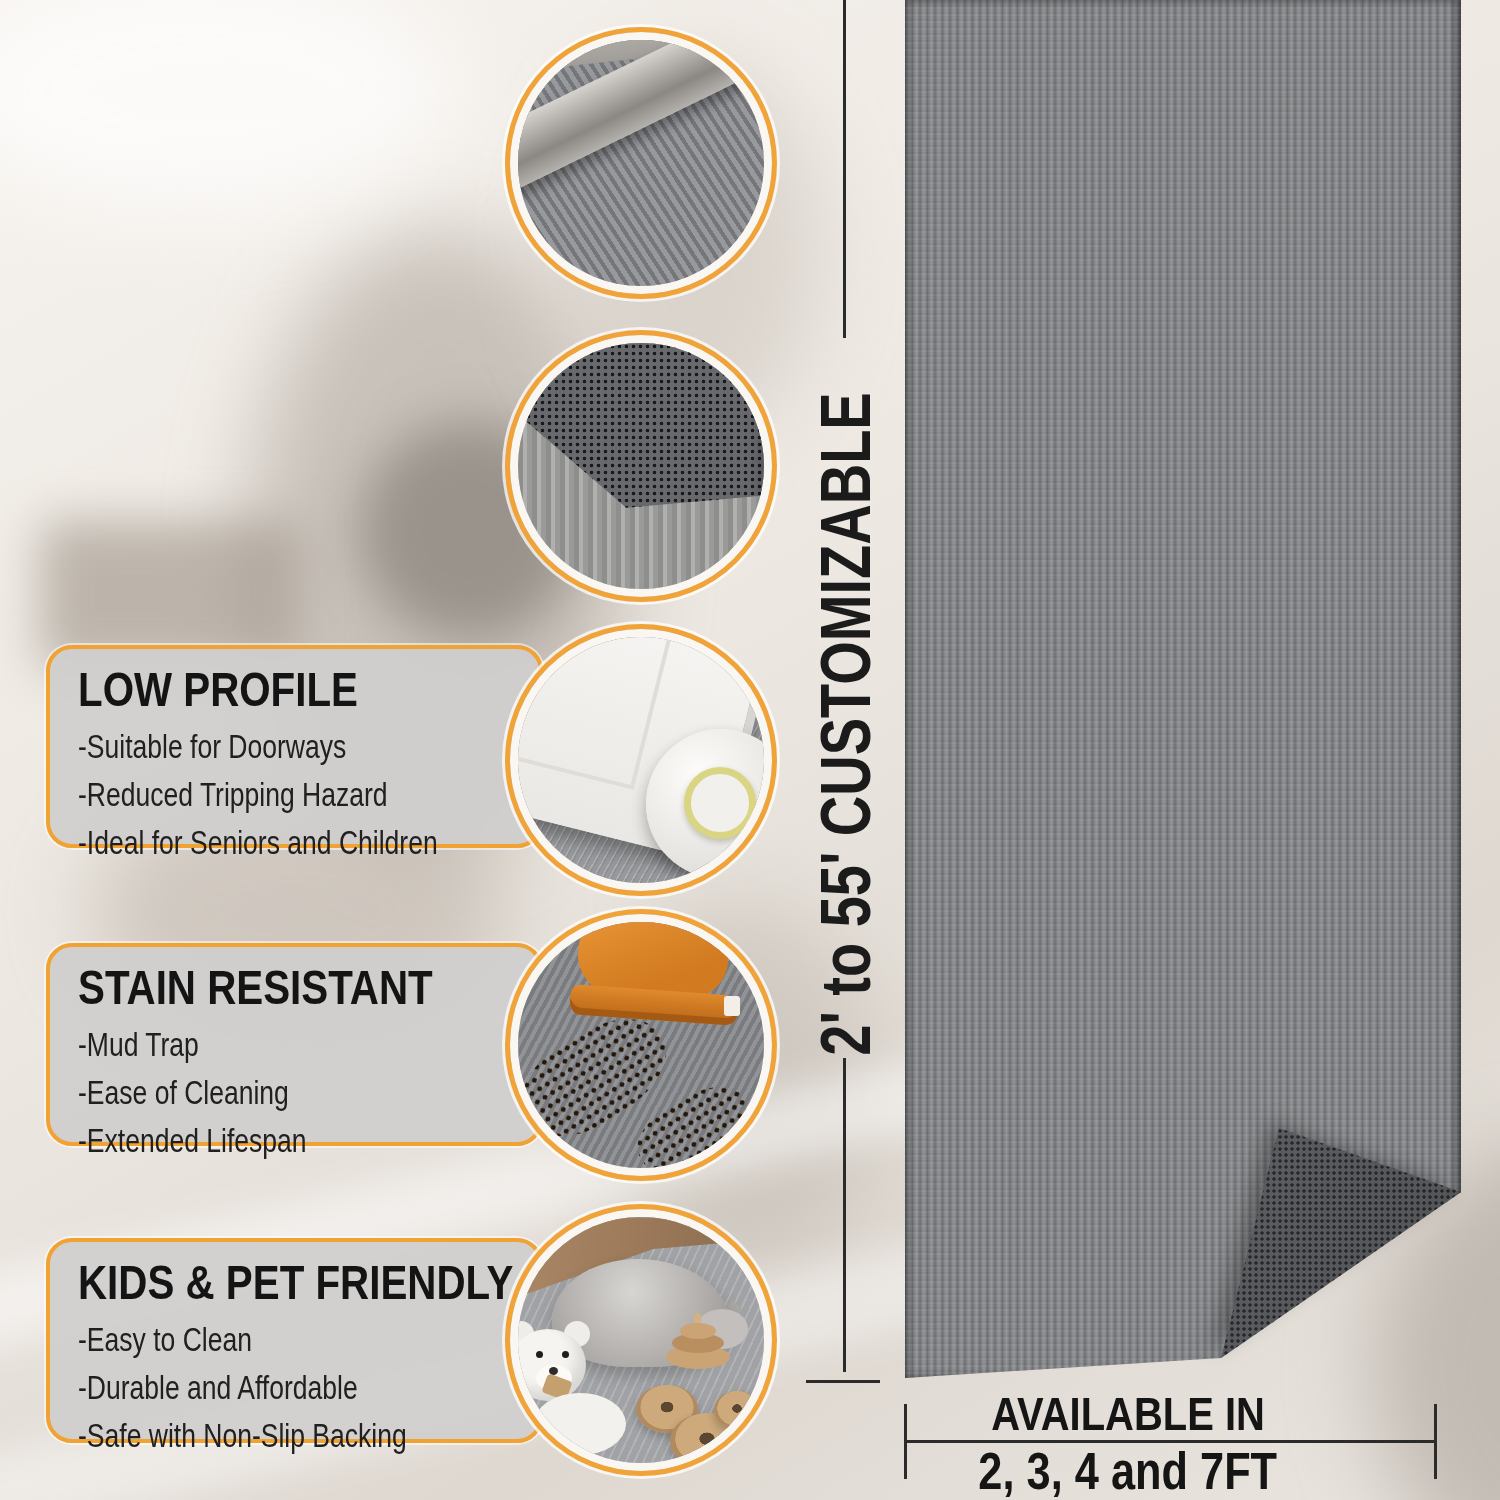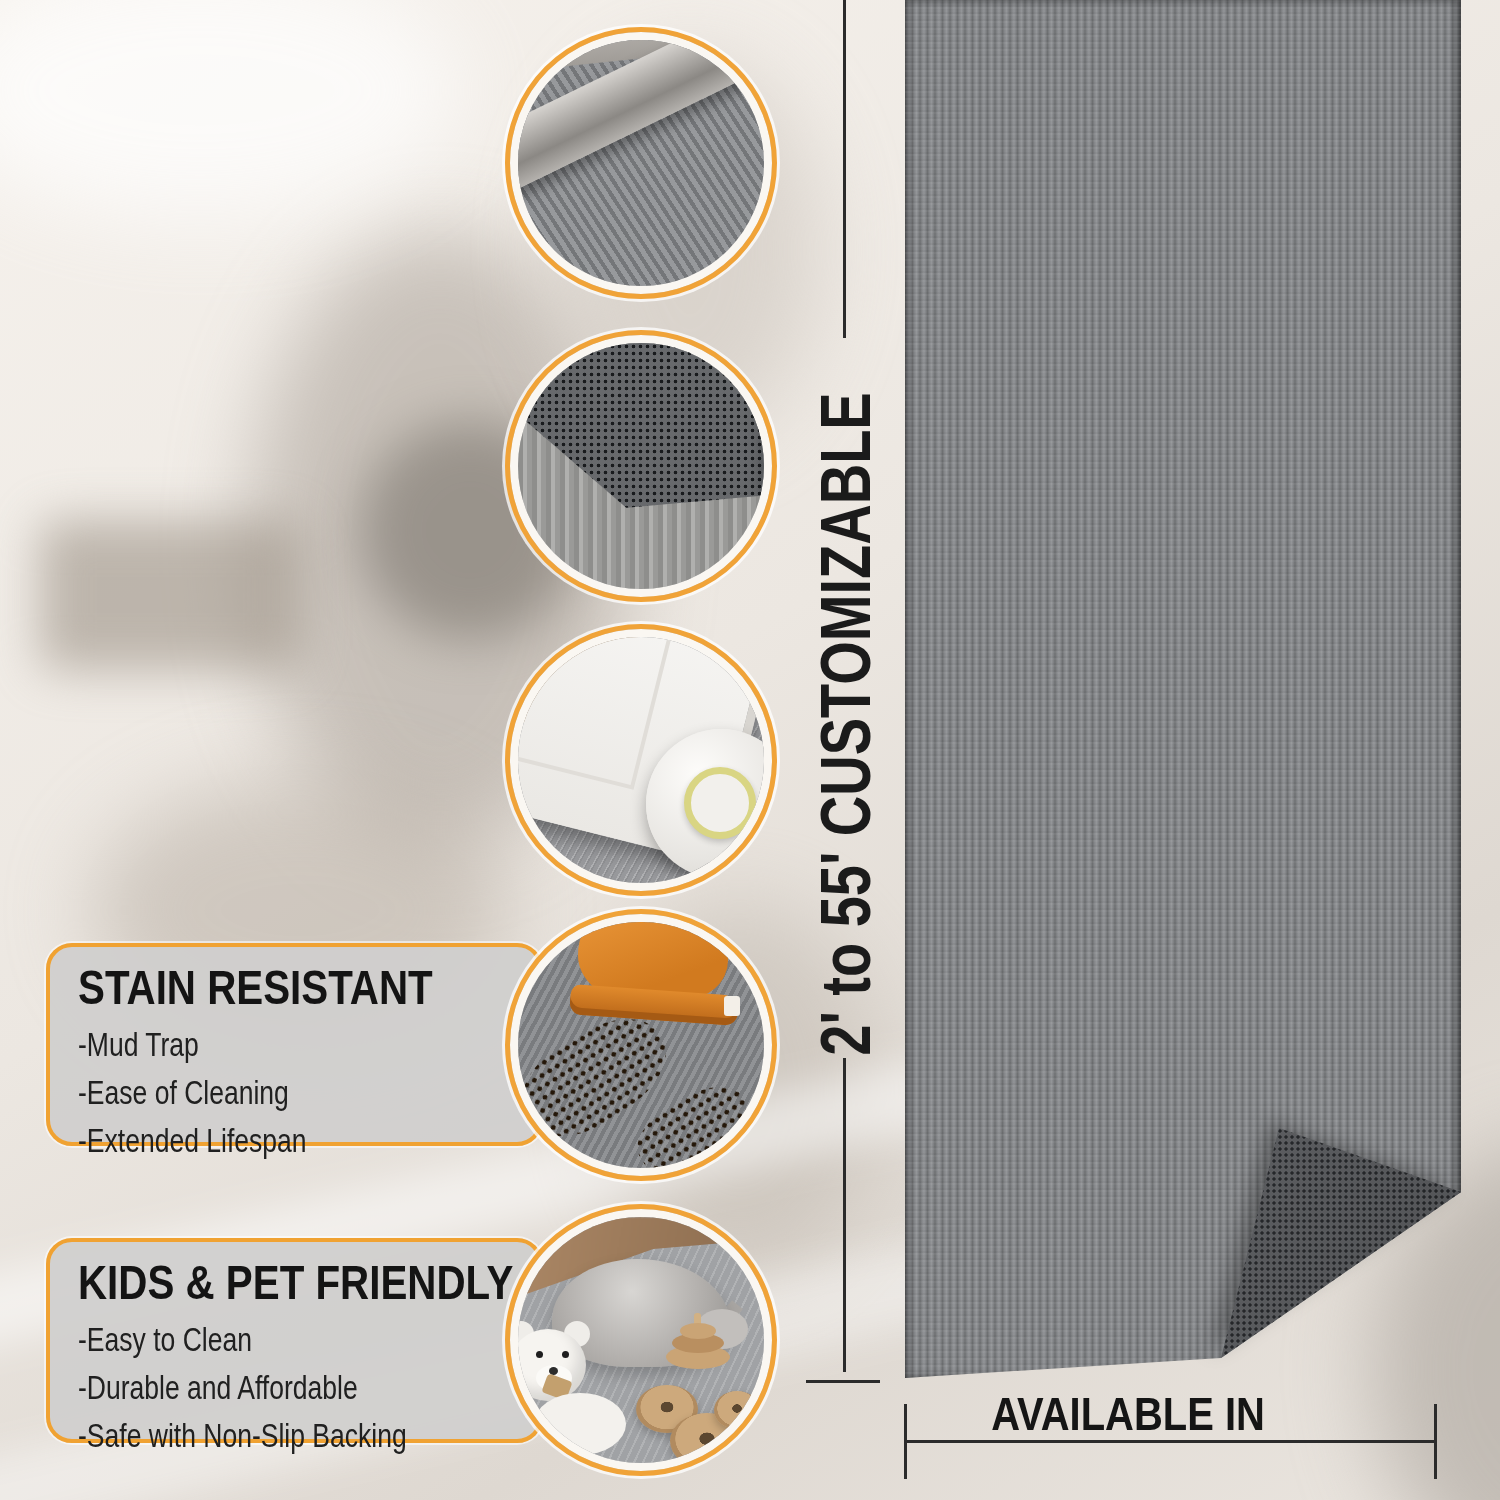--- a/index.html
+++ b/index.html
@@ -168,21 +168,30 @@
   <div class="abs vlabel">
     <span>2' to 55' CUSTOMIZABLE</span>
   </div>
 
   <div class="abs dim hline"></div>
   <div class="abs dim tick-l"></div>
   <div class="abs dim tick-r"></div>
   <div class="abs sizelab sizelab1">
     <span class="cond">AVAILABLE IN</span>
   </div>
-
+  <div class="abs sizelab sizelab2">
+    <span class="cond">2, 3, 4 and 7FT</span>
+  </div>
+
+  <section class="abs card" style="top:645px">
+    <h2 class="card-title">LOW PROFILE</h2>
+    <div class="card-line">-Suitable for Doorways</div>
+    <div class="card-line">-Reduced Tripping Hazard</div>
+    <div class="card-line">-Ideal for Seniors and Children</div>
+  </section>
   <section class="abs card" style="top:1238px;height:205px">
     <h2 class="card-title">KIDS &amp; PET FRIENDLY</h2>
     <div class="card-line">-Easy to Clean</div>
     <div class="card-line">-Durable and Affordable</div>
     <div class="card-line">-Safe with Non-Slip Backing</div>
   </section>
   <section class="abs card" style="top:943px">
     <h2 class="card-title">STAIN RESISTANT</h2>
     <div class="card-line">-Mud Trap</div>
     <div class="card-line">-Ease of Cleaning</div>

